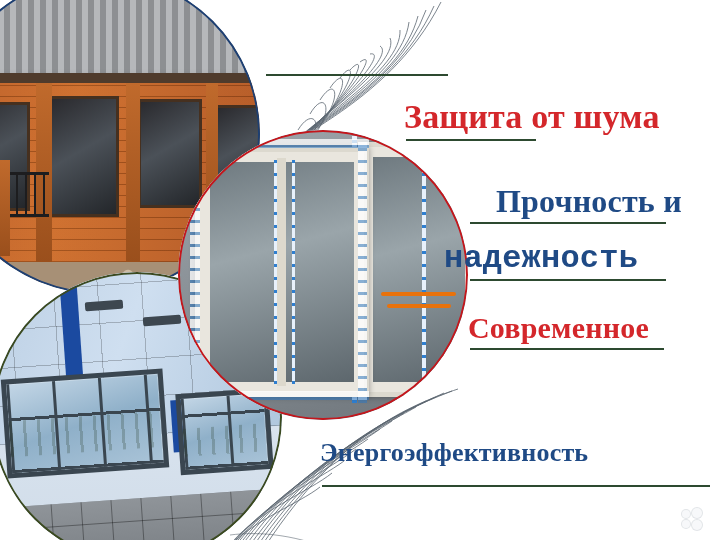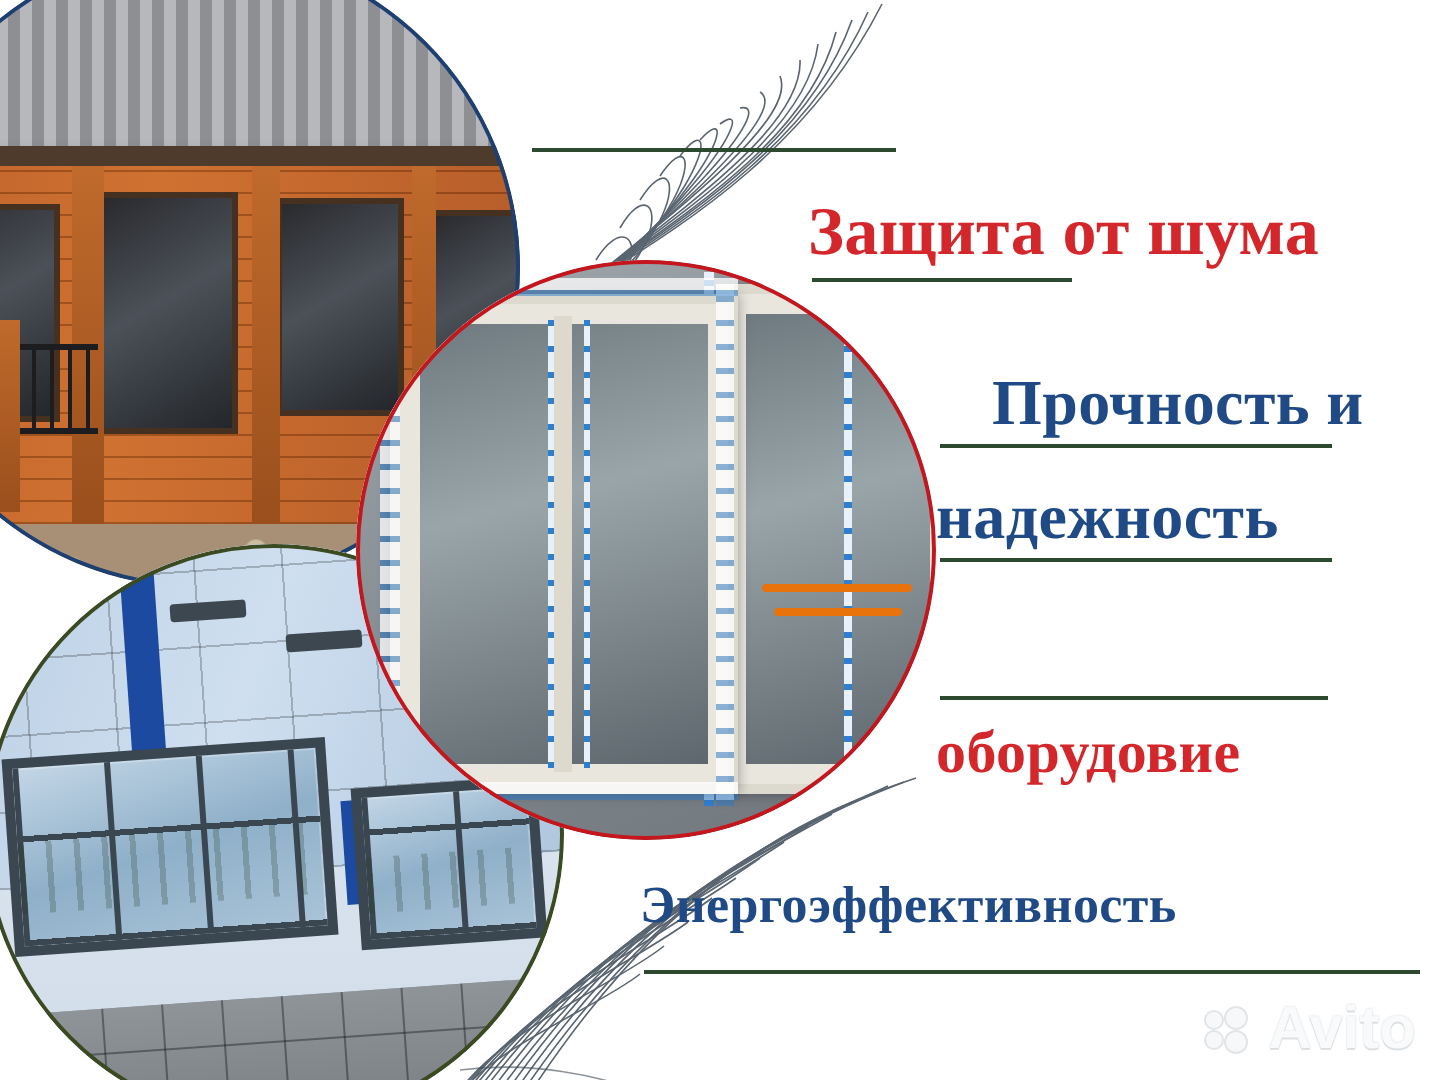--- a/index.html
+++ b/index.html
@@ -313,33 +313,32 @@
   </div>
 
   <div class="rule" style="left:266px; top:74px; width:182px;"></div>
 
   <div class="txt red" style="left:404px; top:98px; font-size:34px;">Защита от шума</div>
   <div class="rule" style="left:406px; top:139px; width:130px;"></div>
 
   <div class="txt blue" style="left:468px; top:183px; font-size:32px;margin-left:28px;">Прочность и</div>
   <div class="rule" style="left:470px; top:222px; width:196px;"></div>
 
-  <div class="txt blue" style="left:468px; top:240px; font-size:32px;">надежность</div>
+  <div class="txt blue" style="left:444px; top:240px; font-size:32px;font-family:Liberation Mono, monospace;">надежность</div>
   <div class="rule" style="left:470px; top:279px; width:196px;"></div>
 
+  <div class="txt red" style="left:468px; top:311px; font-size:30px;">Современное</div>
   <div class="rule" style="left:470px; top:348px; width:194px;"></div>
 
-  <div class="txt red" style="left:468px; top:360px; font-size:30px;">оборудовие</div>
 
   <div class="txt blue" style="left:320px; top:438px; font-size:26px;">Энергоэффективность</div>
   <div class="rule" style="left:322px; top:485px; width:388px;"></div>
 
   <div id="avito">
     <span class="dots">
       <i></i>
         <i></i>
         <i></i>
         <i></i>
     </span>
-    <span class="wordmark">Avito</span>
   </div>
 
 </div>
 
 </body></html>

